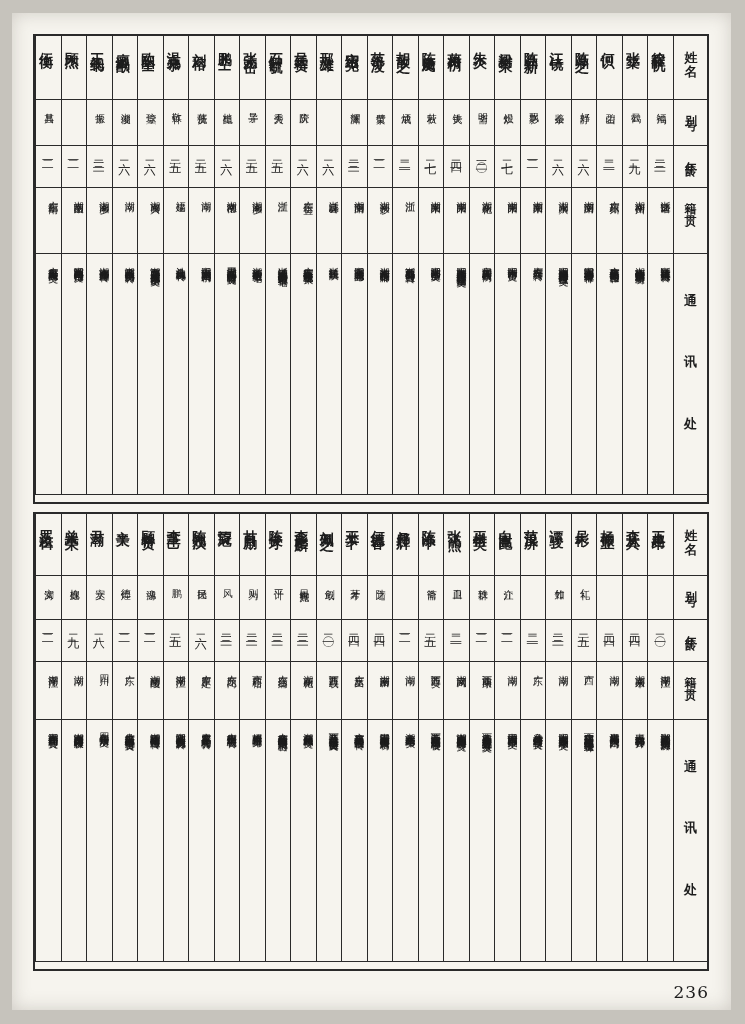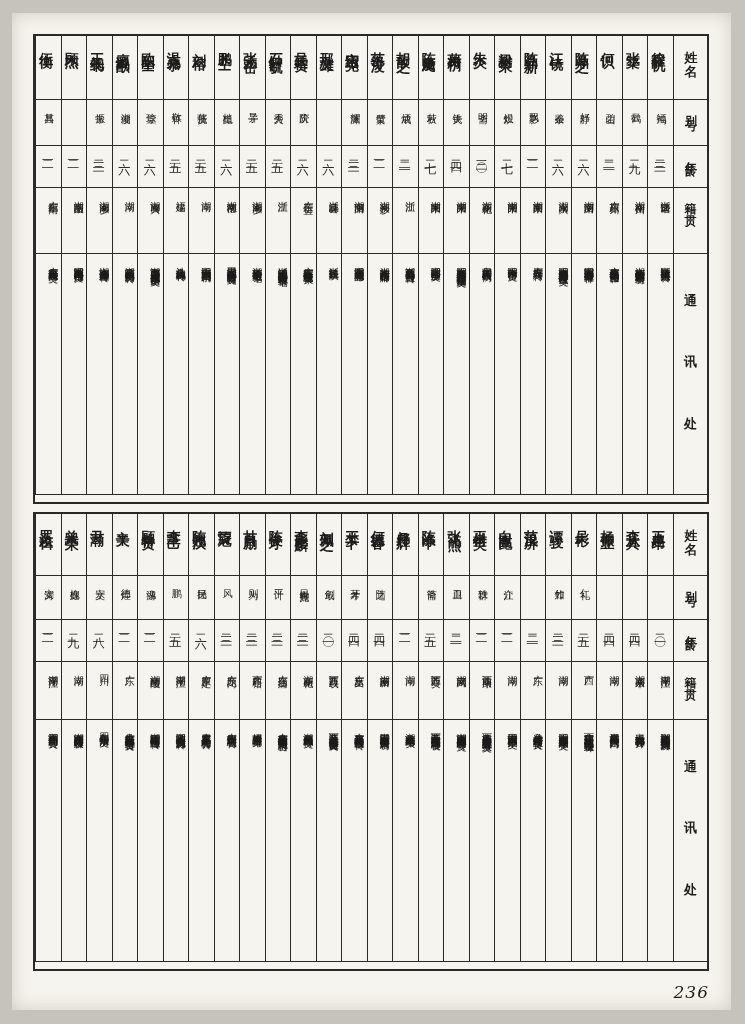--- a/index.html
+++ b/index.html
@@ -52,21 +52,20 @@
   .header-col .cell{padding-right:0;text-align:center;align-items:center;display:flex;font-weight:bold;}
   .header-col .c-name{font-size:13px;letter-spacing:13px;}
   .header-col .c-hao{font-size:12px;letter-spacing:6px;}
   .header-col .c-age{font-size:12px;letter-spacing:4px;}
   .header-col .c-native{font-size:12px;letter-spacing:13px;}
   .header-col .c-addr{font-size:13px;letter-spacing:62px;padding-top:28px;}
   .page-number{
     position:absolute;right:22px;bottom:8px;
     font-size:17px;letter-spacing:1px;
     font-family:"DejaVu Serif","Liberation Serif",serif;
-    font-style:italic;
   }
 </style>
 </head>
 <body>
 
 <div class="page">
   <div class="reg-table t1">
       <div class="col header-col">
         <div class="cell c-name">姓名</div>
         <div class="cell c-hao">别号</div>

